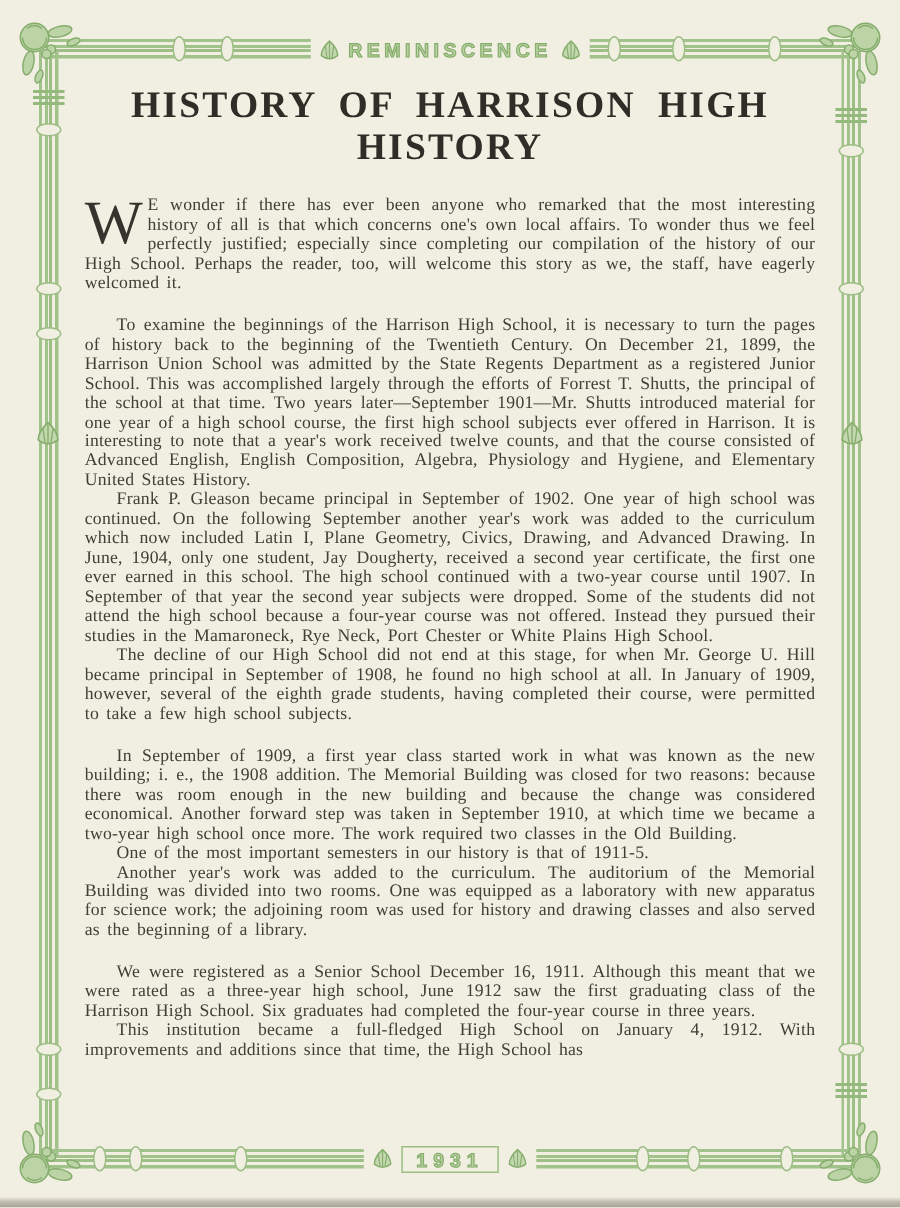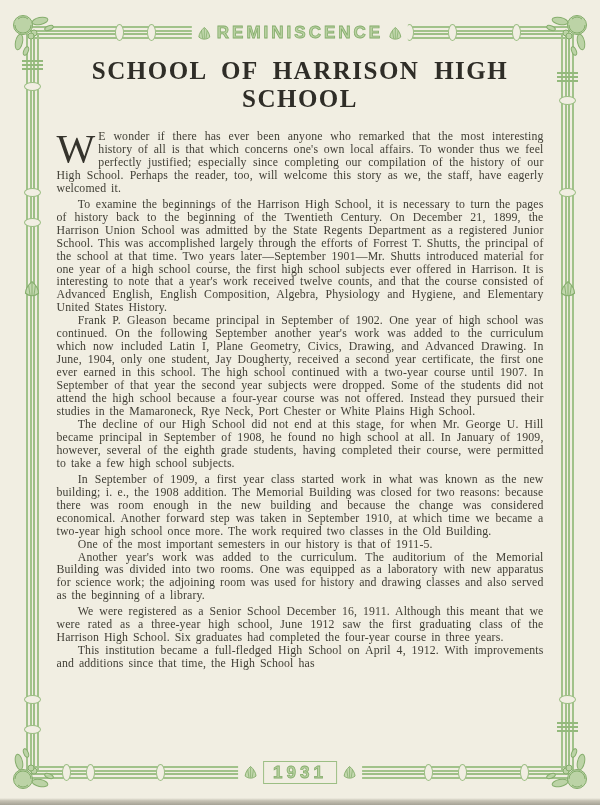--- a/index.html
+++ b/index.html
@@ -57,21 +57,21 @@
     background:#f1eee2;padding:0 5px;
   }
   .banner.topb{top:21px;height:24px;}
   .banner.botb{top:760px;height:25px;text-align:center;}
   .banner-text{
     font-family:"Liberation Sans", sans-serif;
     font-weight:bold;
     color:#b9d1a1;
     -webkit-text-stroke:0.8px #85ad6c;
     letter-spacing:3px;
-    font-size:17px;
+    font-size:13px;
     white-space:nowrap;
   }
   .year-box{
     border:1.3px solid #9cbe84;
     padding:1px 9px 0 9px;
     letter-spacing:4px;
   }
   .shell{width:15px;height:15px;flex:0 0 auto;}
 
   
@@ -89,21 +89,21 @@
     width:487px;
     font-size:11.8px;
     line-height:12.95px;
     color:#403e35;
     text-align:justify;
     word-spacing:1.8px;
     letter-spacing:0.15px;
   }
   .article p{margin:0;}
   .article p.ind{text-indent:1.8em;}
-  .article p.gap{margin-top:3px;}
+  .article p.gap{margin-top:15px;}
   .dropcap{
     float:left;
     font-size:41px;line-height:33px;
     padding:2px 3px 0 0;
     color:#35332c;
   }
   .scan-edge{
     position:absolute;left:0;right:0;bottom:0;height:7px;z-index:5;
     background:linear-gradient(to bottom,rgba(160,156,143,0) 0,#c5c1b3 40%,#a5a295 100%);
   }
@@ -196,28 +196,28 @@
   <div class="banner botb">
     <svg class="shell" viewBox="0 0 16 16">
         <use href="#shell-glyph"></use>
       </svg>
     <span class="banner-text year-box">1931</span>
     <svg class="shell" viewBox="0 0 16 16">
         <use href="#shell-glyph"></use>
       </svg>
   </div>
 
-  <h1 class="title">SCHOOL OF HARRISON HIGH SCHOOL</h1>
+  <h1 class="title">HISTORY OF HARRISON HIGH HISTORY</h1>
 
   <div class="article">
     <p><span class="dropcap">W</span><span>E wonder if there has ever been anyone who remarked that the most interesting history of all is that which concerns one's own local affairs.  To wonder thus we feel perfectly justified; especially since completing our compilation of the history of our High School.  Perhaps the reader, too, will welcome this story as we, the staff, have eagerly welcomed it.</span></p>
     <p class="ind gap">To examine the beginnings of the Harrison High School, it is necessary to turn the pages of history back to the beginning of the Twentieth Century. On December 21, 1899, the Harrison Union School was admitted by the State Regents Department as a registered Junior School.  This was accomplished largely through the efforts of Forrest T. Shutts, the principal of the school at that time.  Two years later—September 1901—Mr. Shutts introduced material for one year of a high school course, the first high school subjects ever offered in Harrison.  It is interesting to note that a year's work received twelve counts, and that the course consisted of Advanced English, English Composition, Algebra, Physiology and Hygiene, and Elementary United States History.</p>
     <p class="ind">Frank P. Gleason became principal in September of 1902.  One year of high school was continued.  On the following September another year's work was added to the curriculum which now included Latin I, Plane Geometry, Civics, Drawing, and Advanced Drawing.  In June, 1904, only one student, Jay Dougherty, received a second year certificate, the first one ever earned in this school.  The high school continued with a two-year course until 1907.  In September of that year the second year subjects were dropped.  Some of the students did not attend the high school because a four-year course was not offered.  Instead they pursued their studies in the Mamaroneck, Rye Neck, Port Chester or White Plains High School.</p>
     <p class="ind">The decline of our High School did not end at this stage, for when Mr. George U. Hill became principal in September of 1908, he found no high school at all.  In January of 1909, however, several of the eighth grade students, having completed their course, were permitted to take a few high school subjects.</p>
     <p class="ind gap">In September of 1909, a first year class started work in what was known as the new building; i. e., the 1908 addition.  The Memorial Building was closed for two reasons: because there was room enough in the new building and because the change was considered economical.  Another forward step was taken in September 1910, at which time we became a two-year high school once more.  The work required two classes in the Old Building.</p>
     <p class="ind">One of the most important semesters in our history is that of 1911-5.</p>
     <p class="ind">Another year's work was added to the curriculum.  The auditorium of the Memorial Building was divided into two rooms.  One was equipped as a laboratory with new apparatus for science work; the adjoining room was used for history and drawing classes and also served as the beginning of a library.</p>
     <p class="ind gap">We were registered as a Senior School December 16, 1911.  Although this meant that we were rated as a three-year high school, June 1912 saw the first graduating class of the Harrison High School.  Six graduates had completed the four-year course in three years.</p>
-    <p class="ind">This institution became a full-fledged High School on April 4, 1912. With improvements and additions since that time, the High School has</p>
+    <p class="ind">This institution became a full-fledged High School on January 4, 1912. With improvements and additions since that time, the High School has</p>
   </div>
 
   <div class="scan-edge"></div>
 </div>
 
 </body></html>

